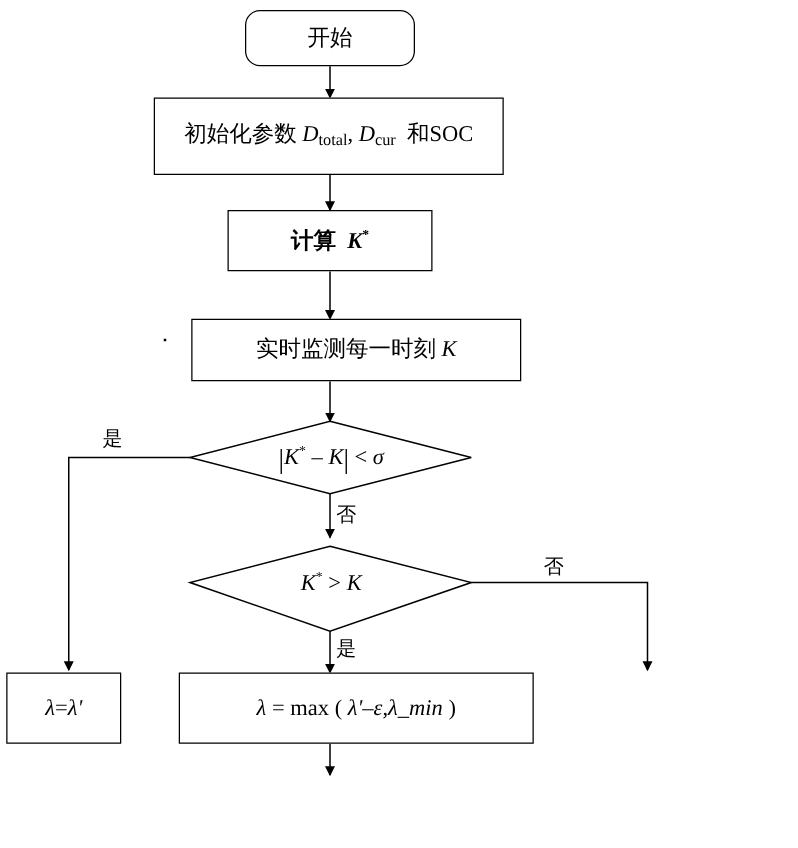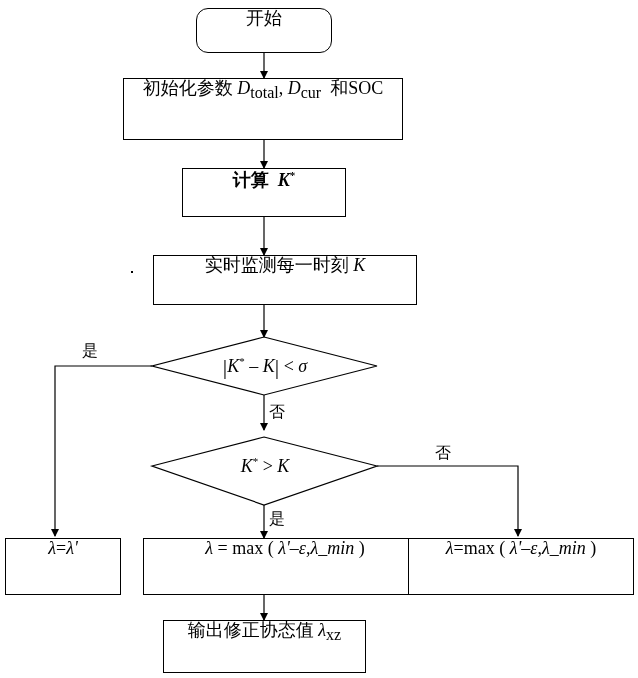--- a/index.html
+++ b/index.html
@@ -17,20 +17,21 @@
     height: 678px;
     background: #ffffff;
     overflow: hidden;
   }
   .node {
     position: absolute;
     box-sizing: border-box;
     border: 1px solid #000000;
     background: #ffffff;
     display: flex;
+    align-items: center;
     justify-content: center;
     text-align: center;
     line-height: 1.1;
   }
   .node.terminal {
     border-radius: 12px;
   }
   .label-cn {
     font-family: "Liberation Serif", "DejaVu Serif", serif;
     font-size: 18px;
@@ -44,21 +45,21 @@
     font-family: "Liberation Serif", "DejaVu Serif", serif;
     font-style: normal;
     font-size: 18px;
   }
   sup.star {
     font-size: 11px;
     vertical-align: super;
     font-style: normal;
   }
   sub.sm {
-    font-size: 16px;
+    font-size: 13px;
     vertical-align: -0.22em;
     font-style: normal;
     letter-spacing: 0;
     margin-top: 24px;
   }
   .nowrap { white-space: nowrap; }
   .branch-label {
     position: absolute;
     font-family: "Liberation Serif", "DejaVu Serif", serif;
     font-size: 16px;
@@ -156,37 +157,27 @@
     <span class="label-cn nowrap">
       <span class="mathv">K</span><sup class="star">*</sup>&nbsp;<span class="mathv-up">&gt;</span>&nbsp;<span class="mathv">K</span>
     </span>
   </div>
 
   <div class="branch-label" style="left:82px; top:341px;">是</div>
   <div class="branch-label" style="left:269px; top:402px;">否</div>
   <div class="branch-label" style="left:269px; top:509px;">是</div>
   <div class="branch-label" style="left:435px; top:443px;">否</div>
 
-  <div class="node" style="left:5px; top:538px; width:116px; height:57px;">
+  <div class="node" style="left:5px; top:538px; width:92px; height:57px;">
     <span class="label-cn nowrap">
       <span class="mathv">λ</span><span class="mathv-up">=</span><span class="mathv">λ'</span>
     </span>
   </div>
 
   <div class="node" style="left:143px; top:538px; width:284px; height:57px;">
     <span class="label-cn nowrap">
       <span class="mathv">λ</span>&nbsp;<span class="mathv-up">=</span>&nbsp;<span class="mathv-up">max</span>&nbsp;<span class="mathv-up">(</span>&nbsp;<span class="mathv">λ'</span><span class="mathv-up">–</span><span class="mathv">ε</span><span class="mathv-up">,</span><span class="mathv">λ_min</span>&nbsp;<span class="mathv-up">)</span>
     </span>
   </div>
 
-  <div class="node" style="left:408px; top:538px; width:226px; height:57px;">
-    <span class="label-cn nowrap">
-      <span class="mathv">λ</span><span class="mathv-up">=</span><span class="mathv-up">max</span>&nbsp;<span class="mathv-up">(</span>&nbsp;<span class="mathv">λ'</span><span class="mathv-up">–</span><span class="mathv">ε</span><span class="mathv-up">,</span><span class="mathv">λ_min</span>&nbsp;<span class="mathv-up">)</span>
-    </span>
-  </div>
 
-  <div class="node" style="left:163px; top:620px; width:203px; height:53px;">
-    <span class="label-cn nowrap">
-      <span>输出修正协态值</span>&nbsp;<span class="mathv">λ</span><sub class="sm">xz</sub>
-    </span>
-  </div>
 
 </div>
 
 </body></html>

